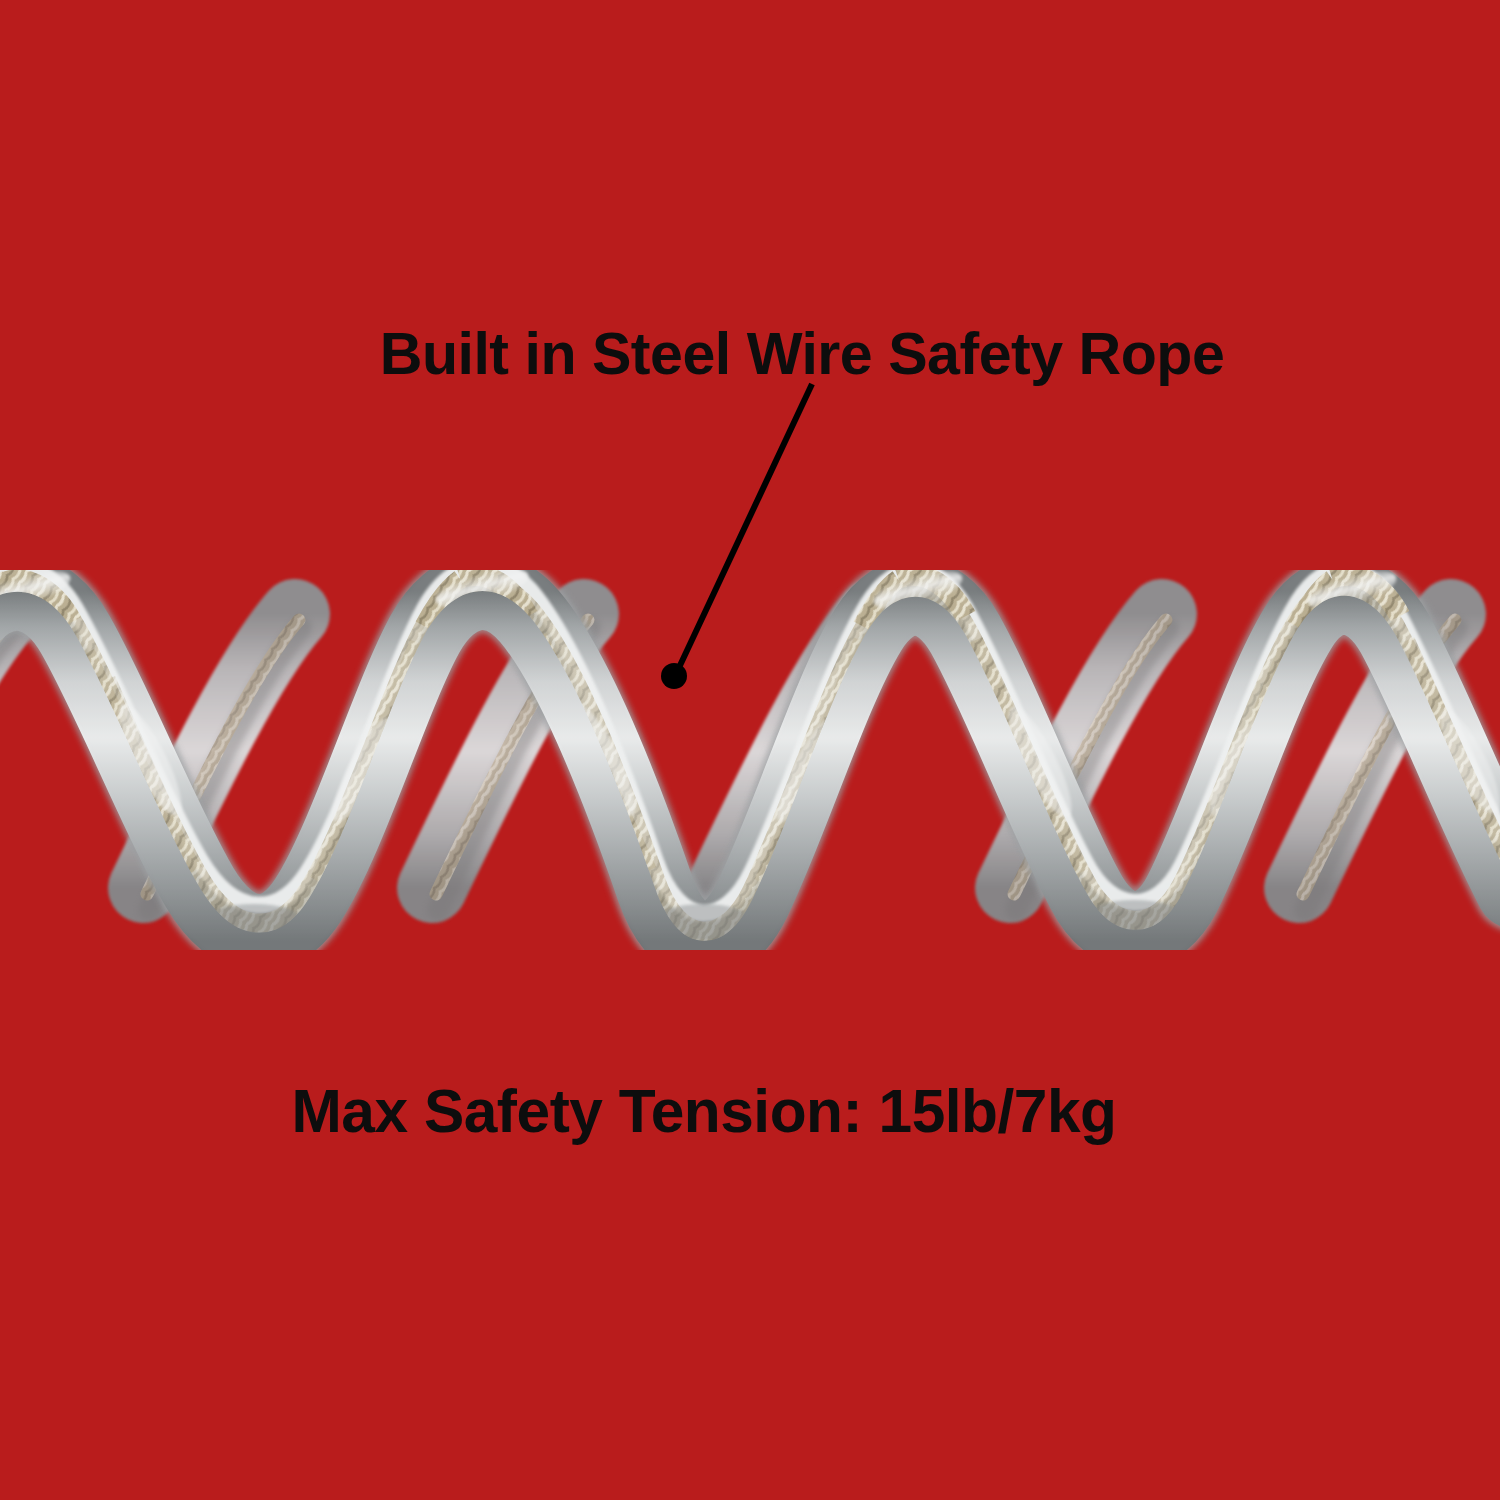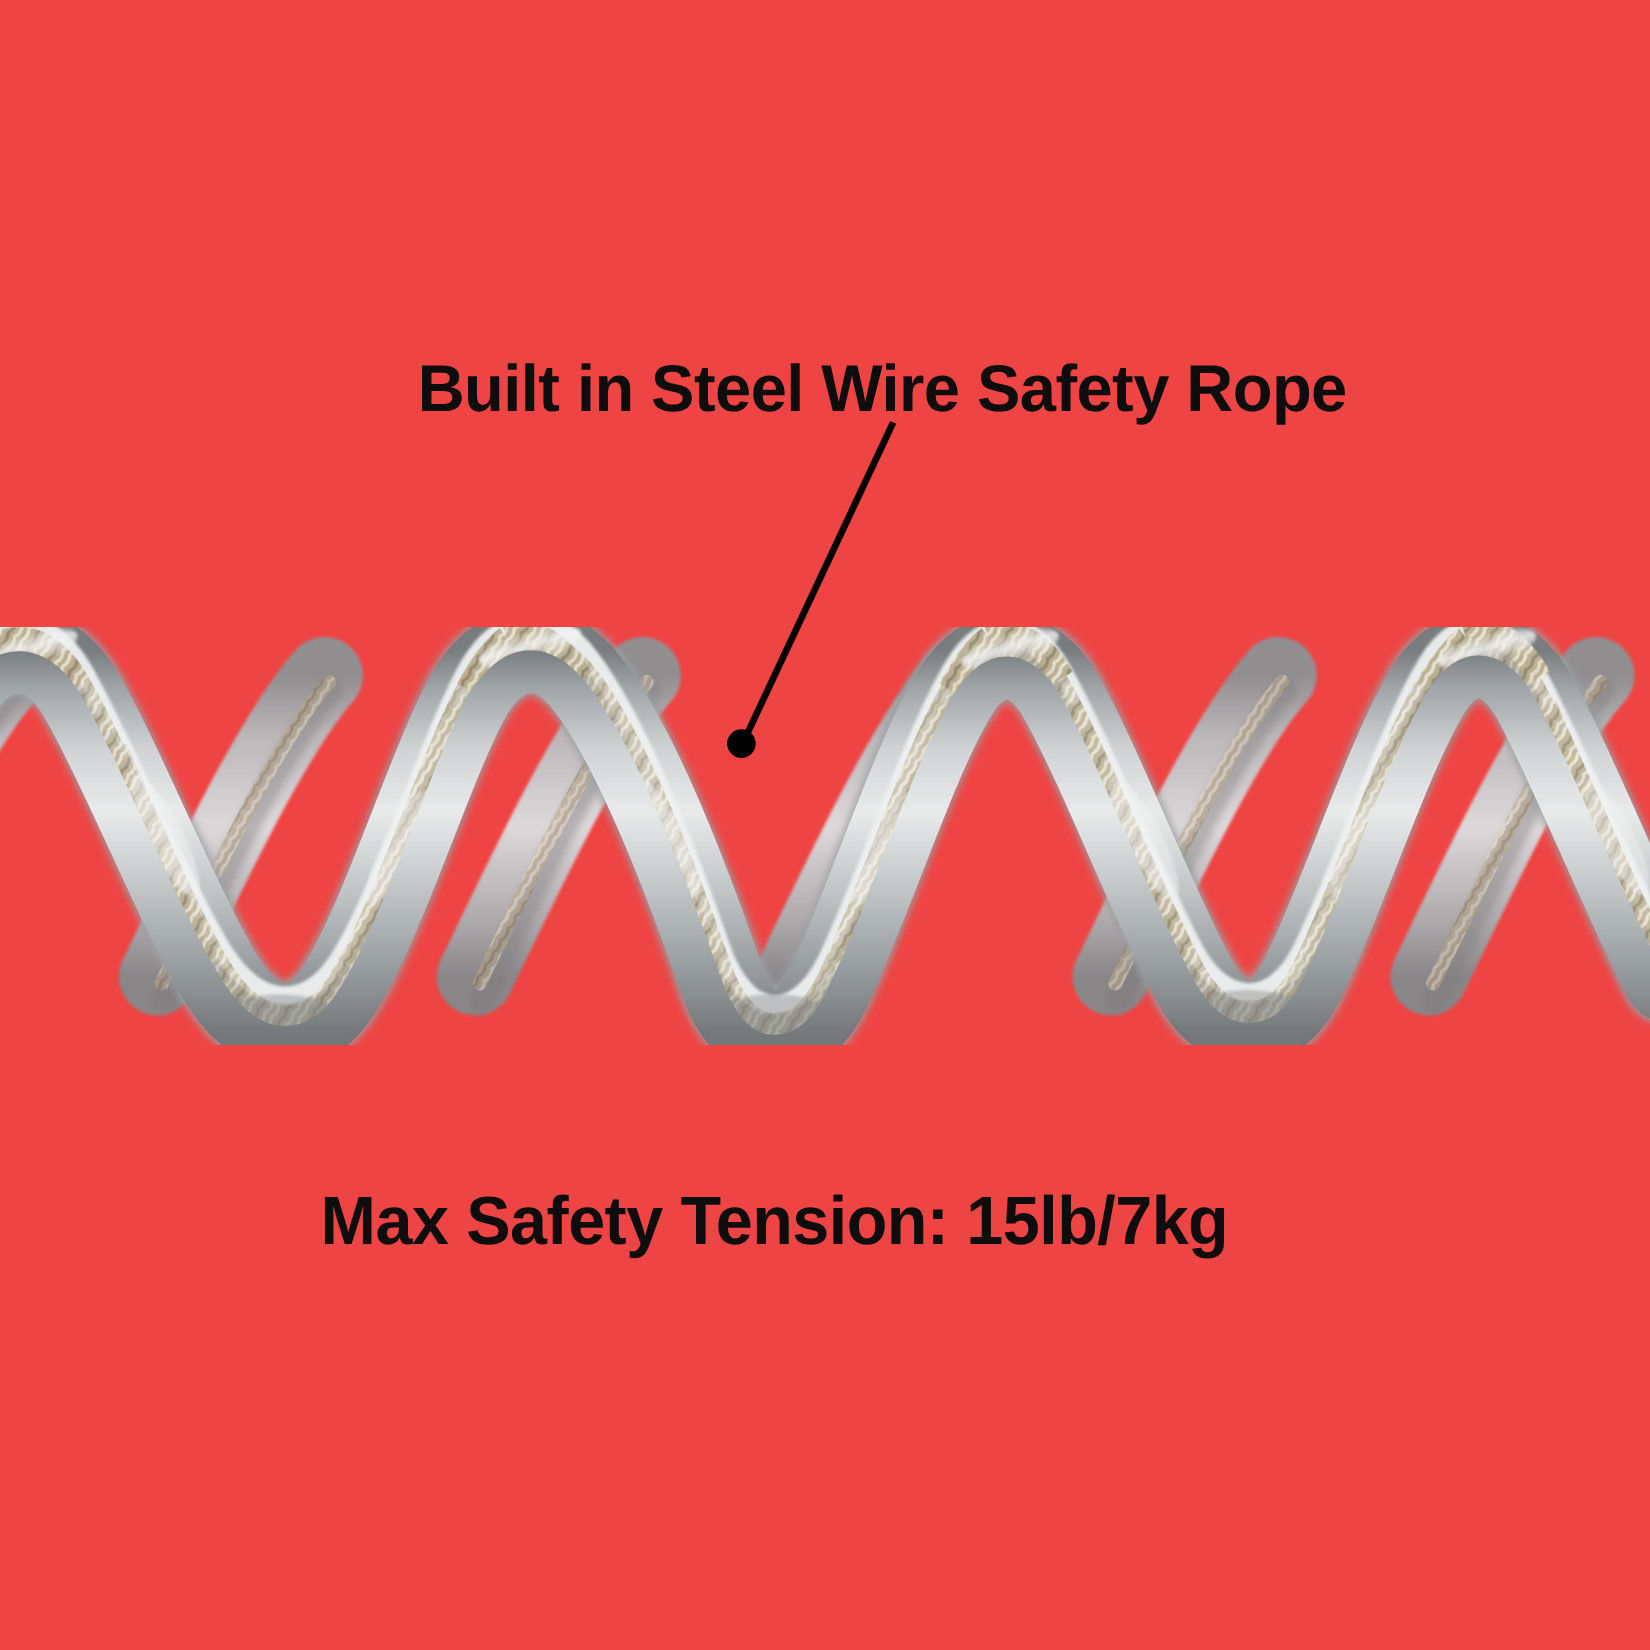--- a/index.html
+++ b/index.html
@@ -58,21 +58,21 @@
     position: absolute;
     left: 0;
     top: 570px;
     width: 1500px;
     height: 380px;
   }
 </style>
 </head>
 <body>
 
-<div id="page" style="background: #ef4444;">
+<div id="page" style="background: #b91c1c;">
 
   <svg class="coil-svg" viewBox="0 0 1500 380" preserveAspectRatio="none">
     <defs>
 
       <linearGradient id="tubeGrad" x1="0" y1="0" x2="0" y2="1">
         <stop offset="0%" stop-color="#6f7375"></stop>
         <stop offset="10%" stop-color="#9fa3a5"></stop>
         <stop offset="26%" stop-color="#d8dadb"></stop>
         <stop offset="42%" stop-color="#f4f5f5"></stop>
         <stop offset="58%" stop-color="#cfd2d3"></stop>

